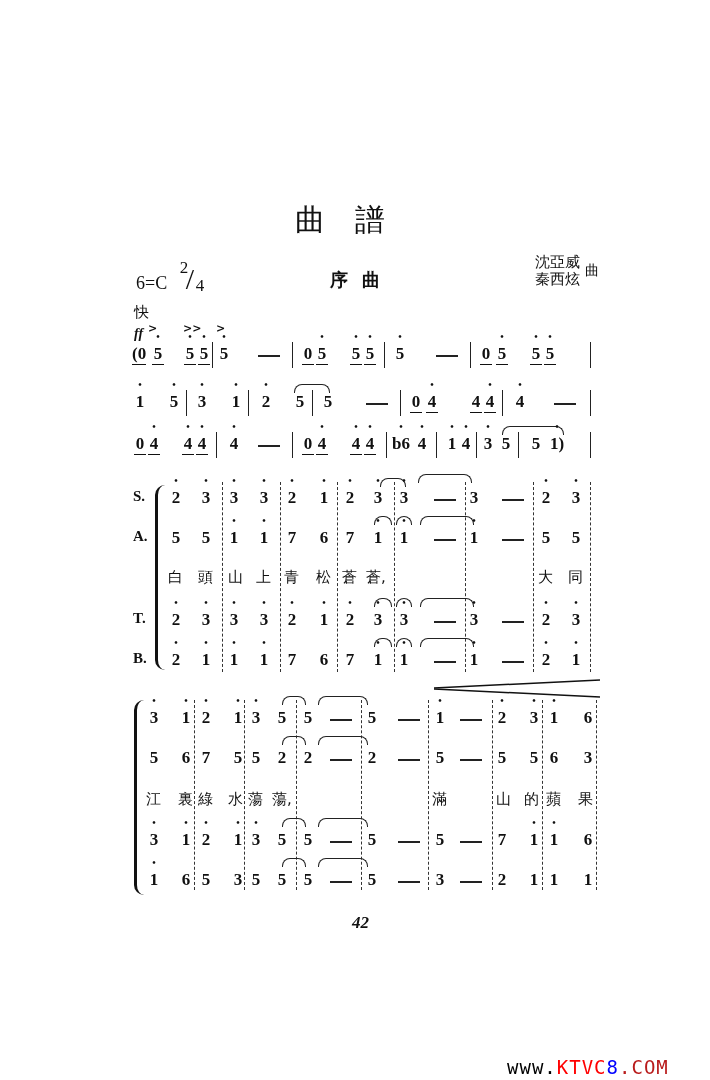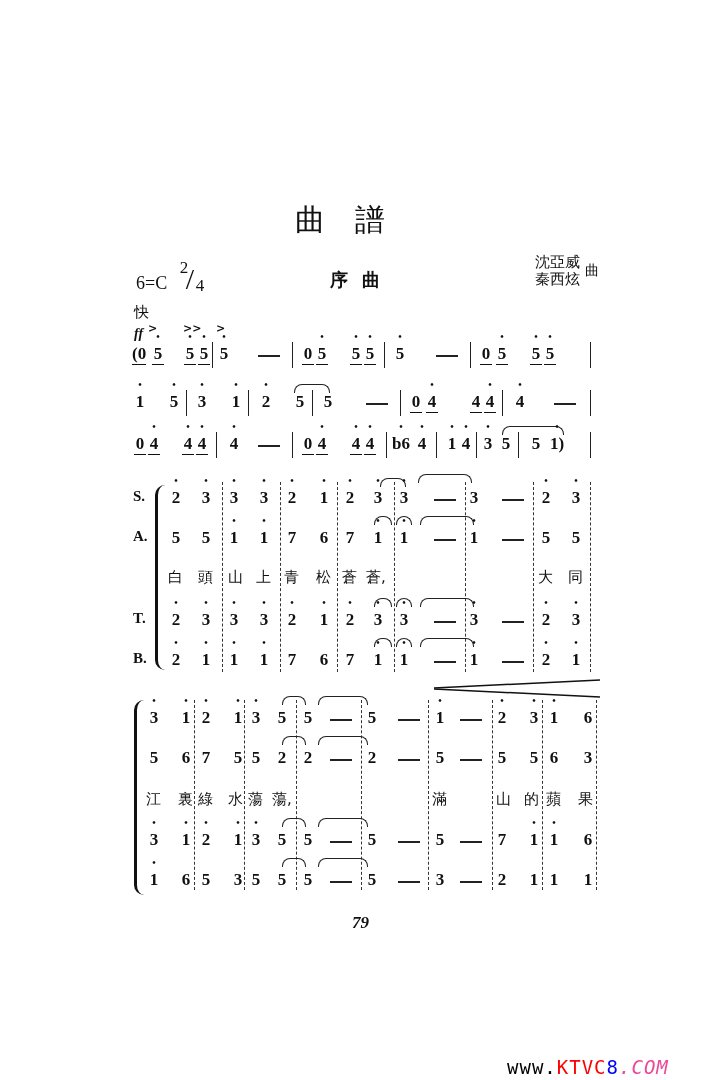--- a/index.html
+++ b/index.html
@@ -356,17 +356,17 @@
     <span class="dash" style="left:398px;"></span>
     <span class="tok" style="left:434px;">3</span>
     <span class="dash" style="left:460px;"></span>
     <span class="tok" style="left:496px;">2</span>
     <span class="tok" style="left:528px;">1</span>
     <span class="tok" style="left:548px;">1</span>
     <span class="tok" style="left:582px;">1</span>
   </div>
 </div>
 
-<div class="abs pagenum">79</div>
+<div class="abs pagenum">42</div>
 
 <div class="abs wm">
-  <span style="color:#000000;">www.</span><span style="color:#ff0000;">KTV</span><span style="color:#ff0000;">C</span><span style="color:#0000ff;">8</span><span style="color:#ec4899;font-style:italic;">.COM</span>
+  <span style="color:#000000;">www.</span><span style="color:#ff0000;">KTV</span><span style="color:#ff0000;">C</span><span style="color:#0000ff;">8</span><span style="color:#b91c1c;">.COM</span>
 </div>
 
 </body></html>

